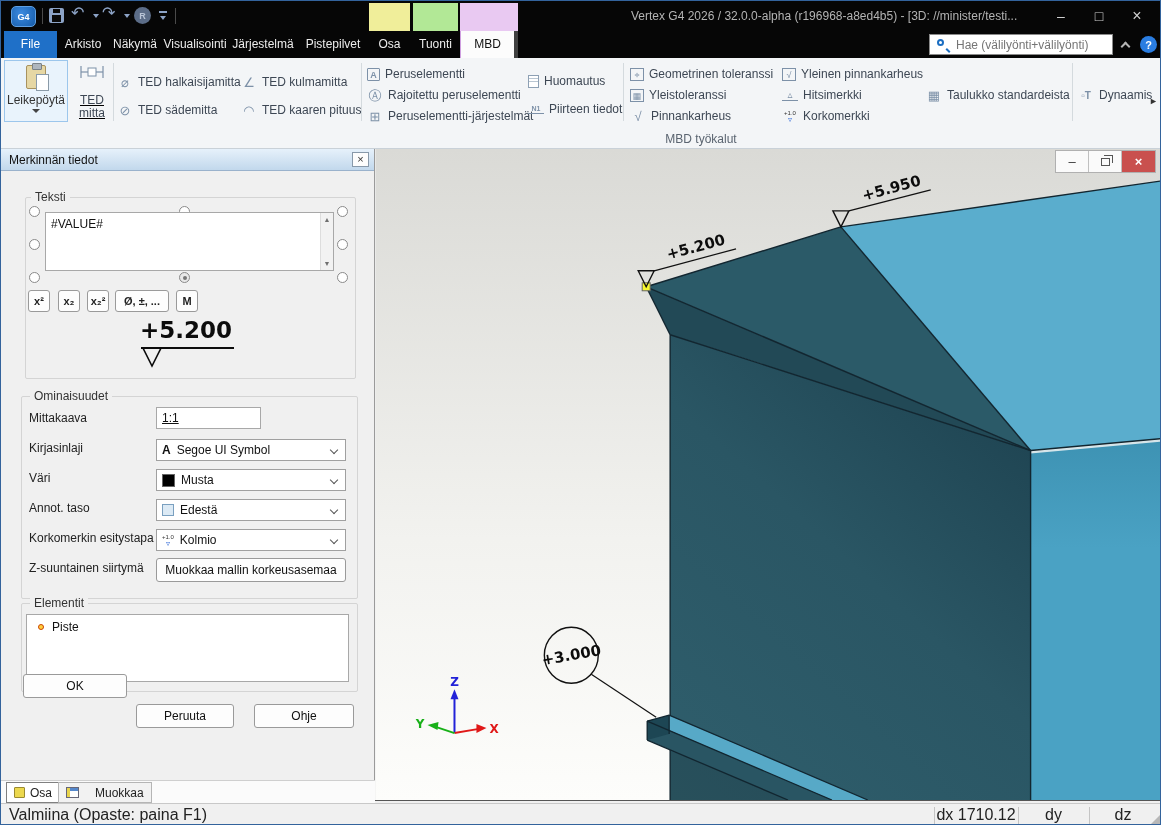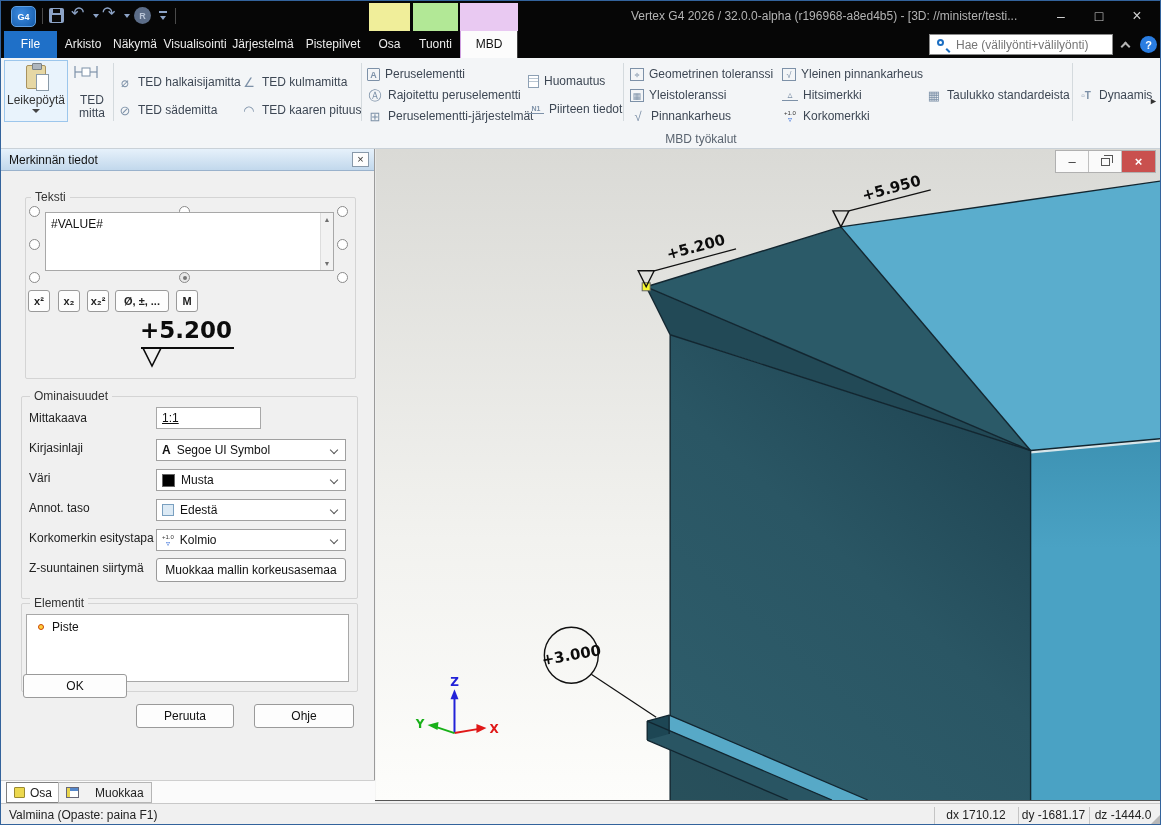--- a/index.html
+++ b/index.html
@@ -25,21 +25,21 @@
   .custico::after{content:"";position:absolute;left:1px;top:3px;width:0;height:0;
         border-left:3px solid transparent;border-right:3px solid transparent;border-top:4px solid #8ca3c6;}
   .wtitle{left:630px;top:0;height:30px;line-height:30px;color:#b4b4b4;font-size:12px;white-space:nowrap;}
   .tbbtns{right:6px;top:0;display:flex;}
   .tbbtn{width:38px;height:29px;display:flex;align-items:center;justify-content:center;
          color:#cfcfcf;font-size:14px;}
   .cblock{top:2px;height:28px;}
   .tabrow{position:absolute;left:0;top:30px;width:1161px;height:27px;}
   .tab{position:absolute;top:0;height:27px;line-height:27px;text-align:center;color:#ececec;font-size:12px;}
   .tab.file{background:#1f70c8;color:#fff;}
-  .tab.mbd{background:#fcfcfc;color:#111;border-left:1px solid #cf9fe0;border-right:1px solid #404040;}
+  .tab.mbd{background:#fcfcfc;color:#111;border-left:1px solid #cf9fe0;border-right:4px solid #404040;}
   .searchbox{left:928px;top:33px;width:184px;height:21px;background:#fff;border:1px solid #8a8a8a;}
   .searchbox input{position:absolute;left:24px;top:0;width:155px;height:19px;border:none;outline:none;
          font-size:12px;font-family:"Liberation Sans",sans-serif;color:#333;background:transparent;}
   .mag{position:absolute;left:7px;top:4px;width:7px;height:7px;border:2px solid #1b6ec2;border-radius:50%;}
   .mag::after{content:"";position:absolute;width:2px;height:5px;background:#1b6ec2;transform:rotate(-45deg);
          left:8px;top:7px;}
   .chevup{left:1121px;top:42px;width:7px;height:7px;border-left:2px solid #b5b5b5;border-top:2px solid #b5b5b5;
           transform:rotate(45deg);}
   .helpc{left:1139px;top:35px;width:17px;height:17px;border-radius:50%;background:#2a7de1;color:#fff;
          font-size:11px;font-weight:bold;display:flex;align-items:center;justify-content:center;}
@@ -49,21 +49,21 @@
   .bigbtn{left:3px;top:2px;width:64px;height:62px;border:1px solid #9cc6ec;background:#e9f3fc;
           display:flex;flex-direction:column;align-items:center;padding-top:4px;}
   .clipb{position:relative;width:20px;height:24px;background:#e6d7a4;border:1px solid #a8925f;border-radius:2px;}
   .clipb::before{content:"";position:absolute;top:-3px;left:5px;width:8px;height:5px;background:#aeb6be;
           border:1px solid #7a8288;border-radius:1px;}
   .clipb::after{content:"";position:absolute;right:-4px;bottom:-3px;width:11px;height:15px;background:#fff;
           border:1px solid #8a9aa8;}
   .bigbtn .lbl{font-size:12px;color:#333;margin-top:4px;}
   .bigbtn .dn{width:0;height:0;border-left:4px solid transparent;border-right:4px solid transparent;
           border-top:4px solid #444;margin-top:2px;}
-  .tedmitta{left:72px;top:6px;width:38px;display:flex;flex-direction:column;}
+  .tedmitta{left:72px;top:6px;width:38px;display:flex;flex-direction:column;align-items:center;text-decoration:underline;}
   .tedmitta .lbl{font-size:12px;color:#3d4754;text-align:center;line-height:13px;margin-top:14px;width:38px;}
   .rsep{top:5px;width:1px;height:58px;background:#d4dade;}
   .ritem{display:flex;align-items:center;gap:5px;height:18px;font-size:12px;color:#3d4754;white-space:nowrap;}
   .ric{width:16px;min-width:16px;text-align:center;color:#7d91a8;font-size:13px;line-height:15px;}
   .boxa{border:1px solid #7d91a8;font-size:9px;font-weight:bold;width:13px;min-width:13px;height:13px;
         line-height:12px;border-radius:1px;}
   .pagei{width:11px;min-width:11px;height:13px;border:1px solid #8da0b4;background:
         linear-gradient(#fff 2px,#b9c6d2 2px,#b9c6d2 3px,#fff 3px,#fff 5px,#b9c6d2 5px,#b9c6d2 6px,#fff 6px);}
   .n1i{font-size:7px;border-bottom:1px solid #7d91a8;line-height:9px;color:#7d91a8;font-weight:bold;}
   .weldi{font-size:10px;border-bottom:1px solid #7d91a8;line-height:11px;}
@@ -107,21 +107,21 @@
   
   .btabbar{left:0;top:779px;width:374px;height:23px;background:#fbfbfb;border-top:1px solid #cfcfcf;}
   .btab{position:absolute;top:1px;height:21px;display:flex;align-items:center;gap:5px;font-size:12px;
         color:#222;padding:0 7px;}
   .btab.on{background:#fff;border:1px solid #808080;}
   .btab.off{background:#f2f2f2;border:1px solid #b5b5b5;gap:16px;}
   .osai{width:11px;height:11px;background:#ecd84e;border:1px solid #9a8a30;border-radius:1px;}
   .wini{width:13px;height:11px;border:1px solid #667;background:
         linear-gradient(90deg,#e8d44c 0 3px,transparent 3px),linear-gradient(#5588cc 0 3px,#fff 3px);}
   .statusbar{left:0;top:802px;width:1161px;height:23px;background:#f0f0f0;border-top:1px solid #c8c8c8;}
-  .stext{font-size:12px;color:#222;line-height:22px;}
+  .stext{font-size:16px;color:#222;line-height:22px;}
   .ssep{position:absolute;top:3px;width:1px;height:17px;background:#c4c4c4;}
   .grip{position:absolute;right:1px;bottom:1px;width:0;height:0;
         border-left:11px solid transparent;border-bottom:11px solid #b8b8b8;}
   
   .vp{left:374px;top:148px;width:787px;height:652px;border-bottom:1px solid #555;}
   .mdibar{left:1054px;top:149px;height:23px;display:flex;background:#f0f0f0;border:1px solid #b0b0b0;}
   .mdibtn{width:33px;height:21px;background:#fafafa;border-right:1px solid #c0c0c0;color:#333;
           display:flex;align-items:center;justify-content:center;font-size:13px;}
   .mdibtn.close{background:#c9504e;color:#fff;font-weight:bold;border-right:none;}
   .restore{position:relative;width:9px;height:8px;border:1px solid #555;background:#fafafa;}

